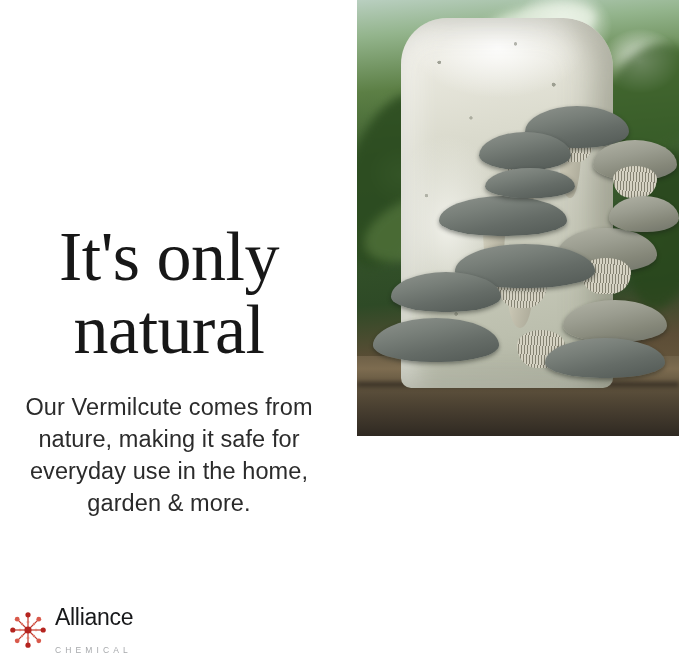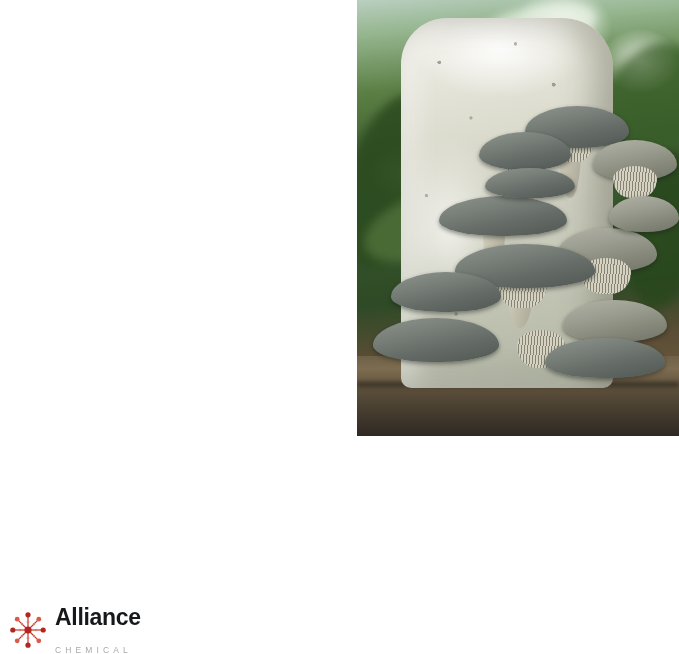--- a/index.html
+++ b/index.html
@@ -198,38 +198,53 @@
     top: 606px;
     display: flex;
     align-items: center;
     gap: 7px;
   }
   .logo-mark { width: 40px; height: 40px; display: block; }
   .logo-words { display: flex; flex-direction: column; line-height: 1; }
   .logo-name {
     font-family: "Liberation Sans", "DejaVu Sans", sans-serif;
     font-size: 23px;
-    font-weight: 700;
+    font-weight: 400;
     color: #17181a;
     letter-spacing: -0.3px;
   }
   .logo-sub {
     margin-top: 17px;
     font-family: "Liberation Sans", "DejaVu Sans", sans-serif;
     font-size: 8.5px;
     font-weight: 400;
     color: #a7a9ac;
     letter-spacing: 4.1px;
   }
 </style>
 </head>
 <body>
 
 <div class="ad-card">
 
+  <div class="copy-block">
+
+    <h1 class="headline">
+      <span class="hl-line hl-line-1">It's only</span>
+      <span class="hl-line hl-line-2">natural</span>
+    </h1>
+
+    <p class="subcopy">
+      <span class="sc-line">Our Vermilcute comes from</span>
+      <span class="sc-line">nature, making it safe for</span>
+      <span class="sc-line">everyday use in the home,</span>
+      <span class="sc-line">garden &amp; more.</span>
+    </p>
+
+  </div>
 
   <div class="photo-frame">
     <div class="photo-inner">
 
       <span class="leaf leaf-e"></span>
       <span class="leaf leaf-a"></span>
       <span class="leaf leaf-b"></span>
       <span class="leaf leaf-c"></span>
       <span class="leaf leaf-d"></span>
 

